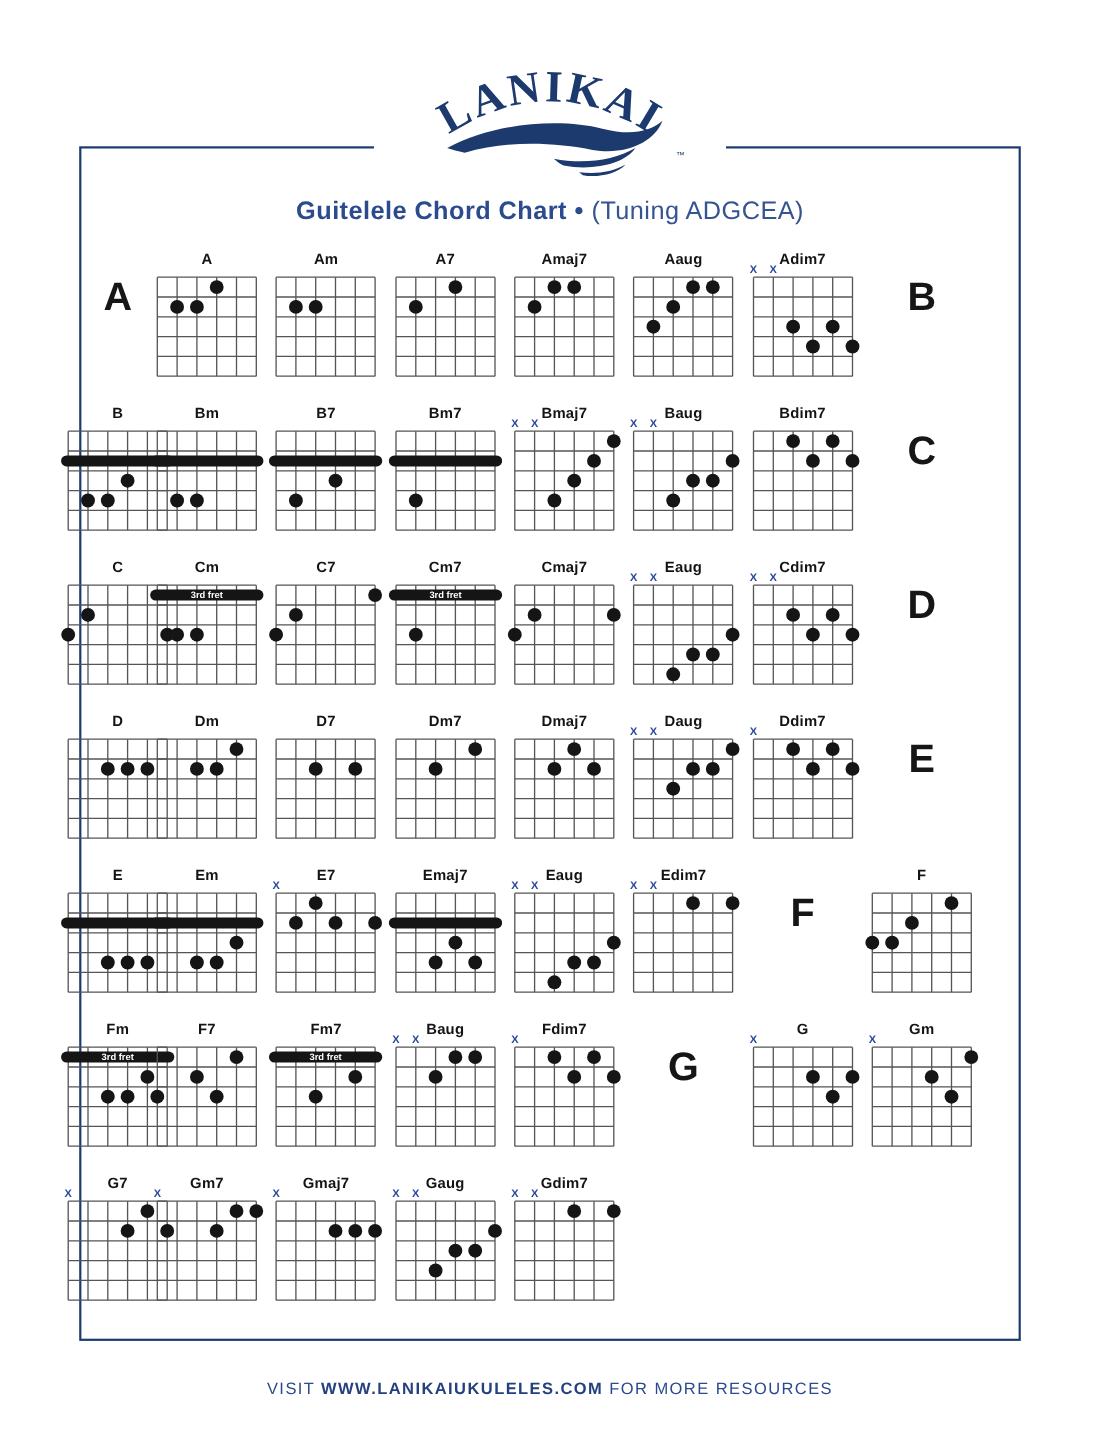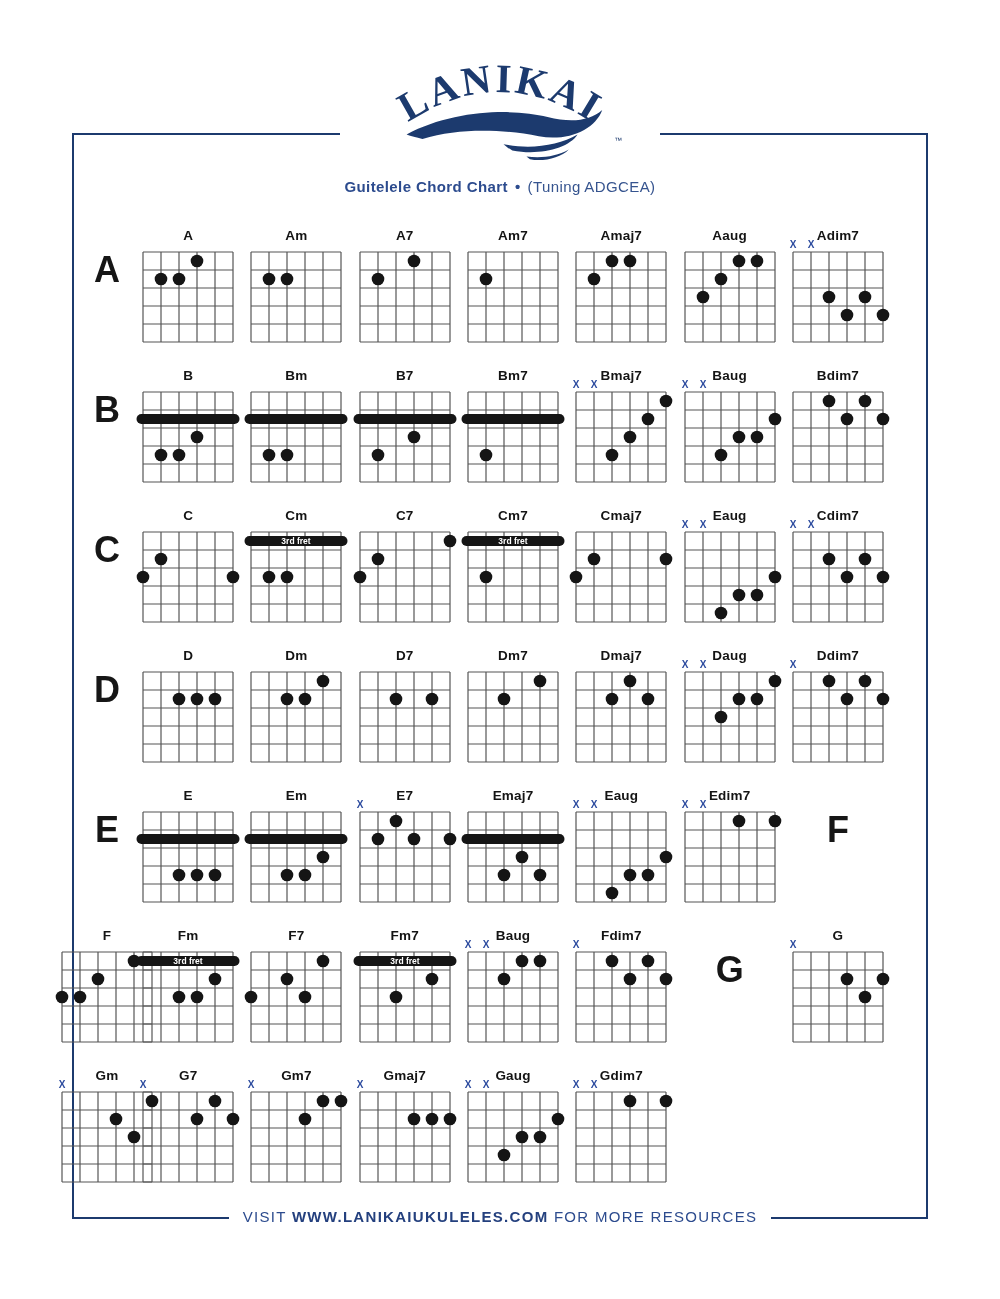--- a/index.html
+++ b/index.html
@@ -7,33 +7,33 @@
         font-family:"Liberation Sans",sans-serif;overflow:hidden;}
   .frame{position:absolute;left:72px;top:133px;width:856px;height:1086px;
          border:2px solid #1c3a6e;box-sizing:border-box;}
   .logo{position:absolute;left:340px;top:56px;width:320px;height:106px;background:#ffffff;
         z-index:2;display:flex;align-items:center;justify-content:center;}
   .logo-svg{width:292px;height:104px;}
   .logo-text{font-family:"Liberation Serif",serif;font-weight:700;font-size:46px;
              letter-spacing:3px;fill:#1c3a6e;}
   .logo-tm{font-size:9px;fill:#1c3a6e;font-family:"Liberation Sans",sans-serif;}
   .title{position:absolute;left:72px;top:178px;width:856px;text-align:center;z-index:2;
-         font-size:15px;color:#2c4b8e;letter-spacing:0.4px;}
+         font-size:23px;color:#2c4b8e;letter-spacing:0.4px;}
   .t-main{font-weight:700;}
   .t-sep{font-weight:700;margin:0 7px;}
   .t-tune{font-weight:400;color:#36548f;}
   .chart{position:absolute;left:80px;top:228px;display:grid;
          grid-template-columns:54px repeat(7,108.3px);grid-auto-rows:140px;}
   .row-letter{font-weight:700;font-size:36px;color:#161616;text-align:center;
               padding-top:24px;line-height:1;}
   .chord-cell{position:relative;}
   .chord-name{position:absolute;top:0;left:0;right:0;text-align:center;
               font-weight:700;font-size:13.5px;color:#141414;letter-spacing:0.2px;}
   .diagram{position:absolute;top:8px;left:50%;transform:translateX(-50%);}
-  .footer{position:absolute;top:1206px;left:0;width:100%;text-align:center;z-index:2;
+  .footer{position:absolute;top:1252px;left:0;width:100%;text-align:center;z-index:2;
           font-size:15px;letter-spacing:1.3px;color:#2c4b8e;line-height:21px;}
   .footer .inner{background:#ffffff;padding:0 14px;}
   .f-url{font-weight:700;color:#24407e;}
 </style>
 </head>
 <body>
 
 <div class="page">
 
   <div class="frame"></div>
@@ -111,38 +111,20 @@
           <line x1="0" x2="90" y1="18" y2="18" stroke="#555555" stroke-width="1.2"></line>
           <line x1="0" x2="90" y1="36" y2="36" stroke="#555555" stroke-width="1.2"></line>
           <line x1="0" x2="90" y1="54" y2="54" stroke="#555555" stroke-width="1.2"></line>
           <line x1="0" x2="90" y1="72" y2="72" stroke="#555555" stroke-width="1.2"></line>
           <line x1="0" x2="90" y1="90" y2="90" stroke="#555555" stroke-width="1.2"></line>
           <circle cx="54" cy="9" r="6.3" fill="#151515"></circle>
           <circle cx="18" cy="27" r="6.3" fill="#151515"></circle>
         </svg>
       </div>
       <div class="chord-cell">
-        <div class="chord-name">Am7</div>
-        <svg class="diagram" width="110" height="108" viewBox="-10 -16 110 108">
-          <line x1="0" x2="0" y1="0" y2="90" stroke="#555555" stroke-width="1.2"></line>
-          <line x1="18" x2="18" y1="0" y2="90" stroke="#555555" stroke-width="1.2"></line>
-          <line x1="36" x2="36" y1="0" y2="90" stroke="#555555" stroke-width="1.2"></line>
-          <line x1="54" x2="54" y1="0" y2="90" stroke="#555555" stroke-width="1.2"></line>
-          <line x1="72" x2="72" y1="0" y2="90" stroke="#555555" stroke-width="1.2"></line>
-          <line x1="90" x2="90" y1="0" y2="90" stroke="#555555" stroke-width="1.2"></line>
-          <line x1="0" x2="90" y1="0" y2="0" stroke="#555555" stroke-width="1.2"></line>
-          <line x1="0" x2="90" y1="18" y2="18" stroke="#555555" stroke-width="1.2"></line>
-          <line x1="0" x2="90" y1="36" y2="36" stroke="#555555" stroke-width="1.2"></line>
-          <line x1="0" x2="90" y1="54" y2="54" stroke="#555555" stroke-width="1.2"></line>
-          <line x1="0" x2="90" y1="72" y2="72" stroke="#555555" stroke-width="1.2"></line>
-          <line x1="0" x2="90" y1="90" y2="90" stroke="#555555" stroke-width="1.2"></line>
-          <circle cx="18" cy="27" r="6.3" fill="#151515"></circle>
-        </svg>
-      </div>
-      <div class="chord-cell">
         <div class="chord-name">Amaj7</div>
         <svg class="diagram" width="110" height="108" viewBox="-10 -16 110 108">
           <line x1="0" x2="0" y1="0" y2="90" stroke="#555555" stroke-width="1.2"></line>
           <line x1="18" x2="18" y1="0" y2="90" stroke="#555555" stroke-width="1.2"></line>
           <line x1="36" x2="36" y1="0" y2="90" stroke="#555555" stroke-width="1.2"></line>
           <line x1="54" x2="54" y1="0" y2="90" stroke="#555555" stroke-width="1.2"></line>
           <line x1="72" x2="72" y1="0" y2="90" stroke="#555555" stroke-width="1.2"></line>
           <line x1="90" x2="90" y1="0" y2="90" stroke="#555555" stroke-width="1.2"></line>
           <line x1="0" x2="90" y1="0" y2="0" stroke="#555555" stroke-width="1.2"></line>
           <line x1="0" x2="90" y1="18" y2="18" stroke="#555555" stroke-width="1.2"></line>

